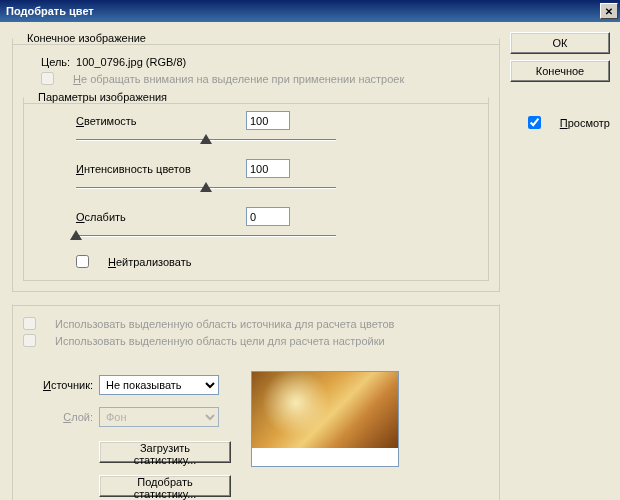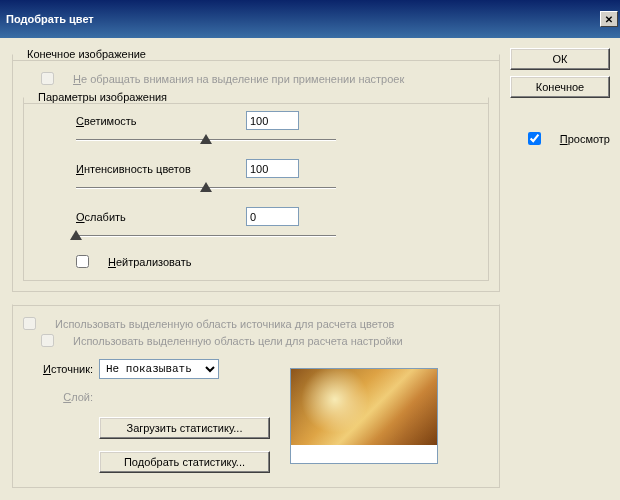--- a/index.html
+++ b/index.html
@@ -8,21 +8,21 @@
     font-family: Tahoma, Arial, sans-serif;
     font-size: 11px;
     background: #ECE9D8;
     color: #000;
     width: 620px;
     height: 500px;
     overflow: hidden;
   }
   .titlebar {
     background: linear-gradient(#0A246A, #3A6EA5);
-    height: 38px;
+    height: 22px;
     display: flex;
     align-items: center;
     justify-content: space-between;
     padding: 0 2px 0 6px;
     color: #fff;
     font-weight: bold;
   }
   .close-btn {
     width: 18px; height: 16px;
     background: #D4D0C8;
@@ -79,21 +79,21 @@
     display: inline-flex; align-items: center; gap: 19px;
     cursor: default;
   }
   .checkbox input { margin: 0; width: 13px; height: 13px; }
   .checkbox.disabled { color: #9a9a9a; }
   .underline { text-decoration: underline; }
   .param-block { margin-left: 42px; }
   .param-row { display: flex; align-items: center; }
   .param-label { width: 170px; }
   .num-input {
-    width: 53px; height: 19px;
+    width: 44px; height: 19px;
     border: 1px solid #7F9DB9;
     font-family: inherit; font-size: 11px;
     padding: 1px 3px;
     text-align: left;
   }
   .slider {
     position: relative;
     width: 260px;
     height: 16px;
     margin: 3px 0 10px 0;
@@ -110,21 +110,21 @@
     top: 1px;
     width: 0; height: 0;
     border-left: 6px solid transparent;
     border-right: 6px solid transparent;
     border-bottom: 10px solid #404040;
     transform: translateX(-6px);
   }
   .select {
     height: 20px;
     border: 1px solid #7F9DB9;
-    font-family: Liberation Mono, monospace; font-size: 11px;
+    font-family: Liberation Sans, sans-serif; font-size: 11px;
     background: #fff;
     padding: 2px 2px;
     min-width: 120px;
   }
   .select:disabled { background: #ECE9D8; color: #9a9a9a; }
   .thumb-box {
     width: 148px; height: 96px;
     border: 1px solid #7F9DB9;
     background: #fff;
     display: flex; flex-direction: column;
@@ -132,36 +132,40 @@
   }
   .thumb-img {
     flex: 0 0 76px;
     background:
       radial-gradient(circle at 30% 40%, rgba(255,240,180,0.9) 0%, rgba(200,120,30,0.5) 30%, rgba(90,40,10,0.9) 70%),
       linear-gradient(135deg, #4a2a10 0%, #c98a3a 40%, #e8c070 55%, #b07030 70%, #3a2008 100%);
     background-blend-mode: screen, normal;
   }
   .stats-bottom { display: flex; align-items: flex-start; }
   .stats-left { display: flex; flex-direction: column; gap: 4px; }
-  .load-btn { width: 171px; text-align: center; }
+  .load-btn { width: 132px; text-align: center; }
 </style>
 </head>
 <body>
 
 <div class="titlebar">
   <span>Подобрать цвет</span>
   <div class="close-btn">
     <span>✕</span>
   </div>
 </div>
 
 <div class="body">
   <div class="main">
     <fieldset>
       <legend>Конечное изображение</legend>
+      <div class="row" style="margin-left:18px;">
+        <span>Цель:</span>
+        <span>100_0796.jpg (RGB/8)</span>
+      </div>
       <div class="row" style="margin-left:18px;">
         <label class="checkbox disabled">
           <input type="checkbox" disabled="" style="">
           <span><span class="underline">Н</span><span id="ign-rest">е обращать внимания на выделение при применении настроек</span></span>
         </label>
       </div>
 
       <fieldset style="margin:6px 0 0 0;">
         <legend>Параметры изображения</legend>
 
@@ -201,37 +205,40 @@
       </fieldset>
     </fieldset>
 
     <fieldset>
       <div class="row" style="">
         <label class="checkbox disabled">
           <input type="checkbox" disabled="" style="">
           <span>Использовать выделенную область источника для расчета цветов</span>
         </label>
       </div>
-      <div class="row" style="margin-left:18px;">
+      <div class="row" style="">
         <label class="checkbox disabled">
           <input type="checkbox" disabled="" style="">
           <span>Использовать выделенную область цели для расчета настройки</span>
         </label>
       </div>
 
-      <div class="stats-bottom" style="margin-top:8px;align-items:center;">
+      <div class="stats-bottom" style="margin-top:24px;">
         <div class="stats-left">
           <div class="row">
             <span class="label-col"><span id="src-pre"></span><span class="underline">И</span><span id="src-post">сточник:</span></span>
             <select class="select">
               <option>Не показывать</option>
             </select>
           </div>
           <div class="row">
             <span class="label-col disabled"><span class="underline">С</span><span id="layer-rest">лой:</span></span>
+            <select class="select" disabled="">
+              <option>Фон</option>
+            </select>
           </div>
           <div class="row" style="margin-top:6px;">
             <span class="label-col"></span>
             <button class="btn load-btn">Загрузить статистику...</button>
           </div>
           <div class="row">
             <span class="label-col"></span>
             <button class="btn load-btn">Подобрать статистику...</button>
           </div>
         </div>

